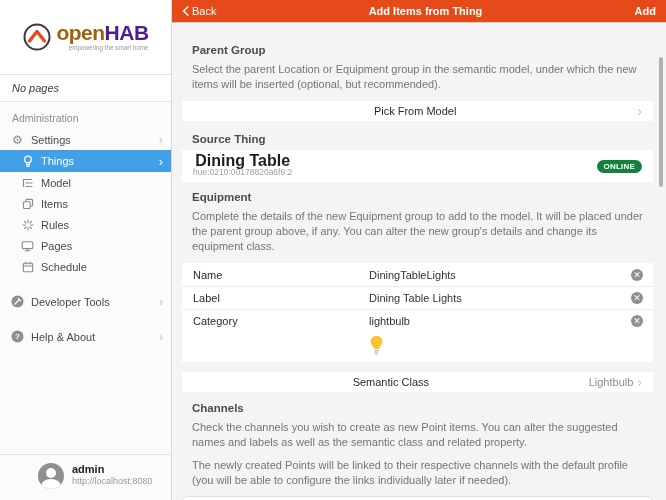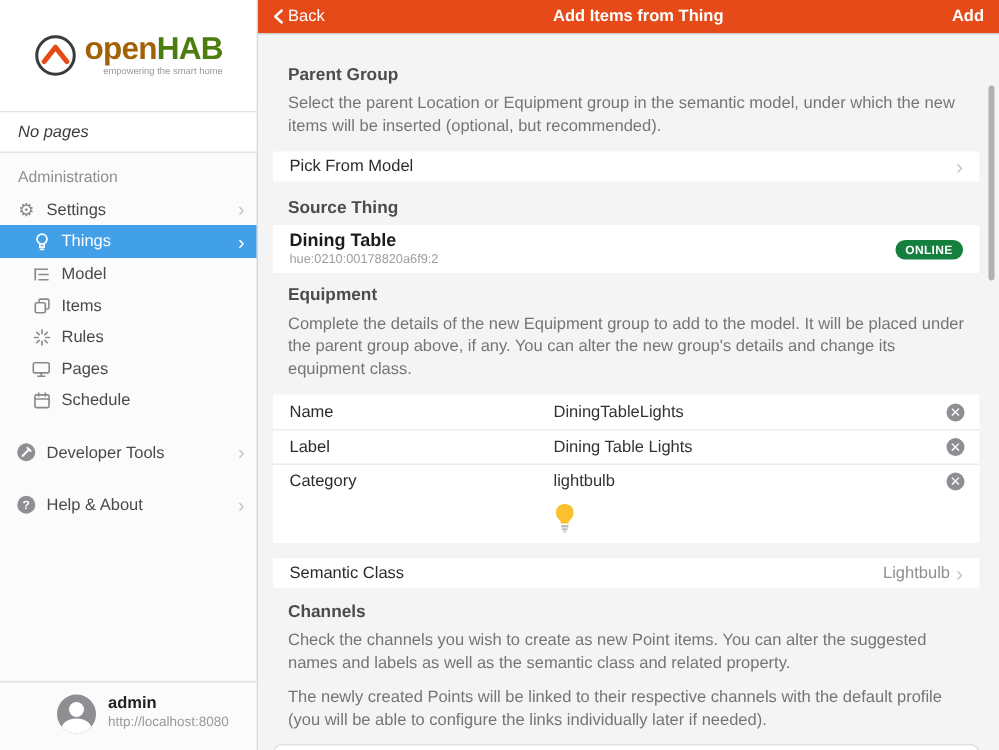--- a/index.html
+++ b/index.html
@@ -7,21 +7,21 @@
   html,body { width:666px; height:500px; overflow:hidden; }
   body { font-family:"Liberation Sans", sans-serif; background:#f4f4f4; color:#333; display:flex; }
 
   
   .sidebar { width:172px; height:500px; background:#fbfbfb; border-right:1px solid #d8d8d8; position:relative; flex:0 0 172px; }
   .logo-area { height:75px; display:flex; align-items:center; justify-content:center; gap:4px; border-bottom:1px solid #e3e3e3; background:#fff; }
   .logo-mark { flex:0 0 auto; }
   .logo-text { line-height:1; }
   .logo-brand { font-size:21px; font-weight:700; letter-spacing:-0.5px; }
   .logo-open { color:#a16207; }
-  .logo-hab { color:#4d7c0f; }
+  .logo-hab { color:#4c1d95; }
   .logo-tagline { font-size:6.3px; color:#9a9a9a; text-align:right; margin-top:2px; }
   .no-pages { height:27px; display:flex; align-items:center; padding-left:12px; font-size:11px; font-style:italic; color:#3c3c3c; background:#fff; border-bottom:1px solid #e3e3e3; }
   .side-section-label { font-size:10.5px; color:#8e8e8e; padding:10px 12px 5px; }
   .side-item { height:21px; display:flex; align-items:center; padding:0 8px 0 11px; font-size:11px; color:#4a4a4a; cursor:pointer; }
   .side-item .icn { width:13px; height:13px; margin-right:7px; display:inline-flex; align-items:center; justify-content:center; color:#8a8a8a; font-size:12px; flex:0 0 13px; }
   .side-item.sub { padding-left:21px;justify-content:center; }
   .side-item .grow { flex:1; }
   .side-chev { color:#c2c2c2; font-size:13px; line-height:1; }
   .side-item.active { background:#42a0e8; color:#fff; height:22px; }
   .side-item.active .icn { color:#fff; }
@@ -41,26 +41,26 @@
   .nav-title { position:absolute; left:0; right:0; text-align:center; font-size:11px; font-weight:700;padding-left:13px; }
   .nav-add { margin-left:auto; font-size:11px; font-weight:700; cursor:pointer; z-index:1; }
 
   .page { flex:1; overflow:hidden; position:relative; background:#f4f4f4; }
   .block-title { margin:22px 20px 0; font-size:11.5px; font-weight:600; color:#4c4c4c; }
   .block-title.tight { margin-top:12px; }
   .block-text { margin:6px 20px 0; font-size:11px; line-height:15px; color:#757575; max-width:455px; }
   .list { margin:9px 13px 0 10px; background:#fff; border-radius:1px; }
   .row { display:flex; align-items:center; min-height:20px; padding:2px 11px; font-size:11px; color:#2b2b2b; }
   .row + .row { border-top:1px solid #ececec; }
-  .row .grow { flex:1; }
+  .row .grow { flex:1;text-align:center; }
   .chev { color:#c7c7cc; font-size:14px; line-height:1; }
   .after-text { color:#8e8e93; font-size:11px; margin-right:4px; }
 
   .thing-row { align-items:center; padding:4px 11px; }
-  .thing-name { font-size:12px; font-weight:700; color:#1c1c1c; line-height:13px; }
+  .thing-name { font-size:16px; font-weight:700; color:#1c1c1c; line-height:13px;text-align:center; }
   .thing-uid { font-size:8.5px; color:#a0a0a0; line-height:11px; }
   .badge-online { margin-left:auto; background:#15803d; color:#fff; font-size:8px; font-weight:700; padding:2px 7px; border-radius:9px; letter-spacing:0.2px; }
 
   .field-row { height:23px; padding:0 10px 0 11px; }
   .cell-label { width:176px; flex:0 0 176px; color:#2b2b2b; }
   .cell-input { flex:1; border:none; outline:none; background:transparent; font-family:"Liberation Sans", sans-serif; font-size:11px; color:#333; }
   .clear-btn { width:12px; height:12px; border-radius:50%; background:#8e8e93; color:#fff; font-size:9px; line-height:12px; text-align:center; cursor:pointer; flex:0 0 12px; }
   .icon-row { height:30px; padding:0 11px 4px calc(11px + 176px); display:flex; align-items:center; border-top:none !important; }
 
   .searchbar { margin:8px 13px 0 10px; height:21px; background:#fff; border:1px solid #e0e0e0; border-radius:6px; display:flex; align-items:center; padding:0 8px; gap:5px; }

